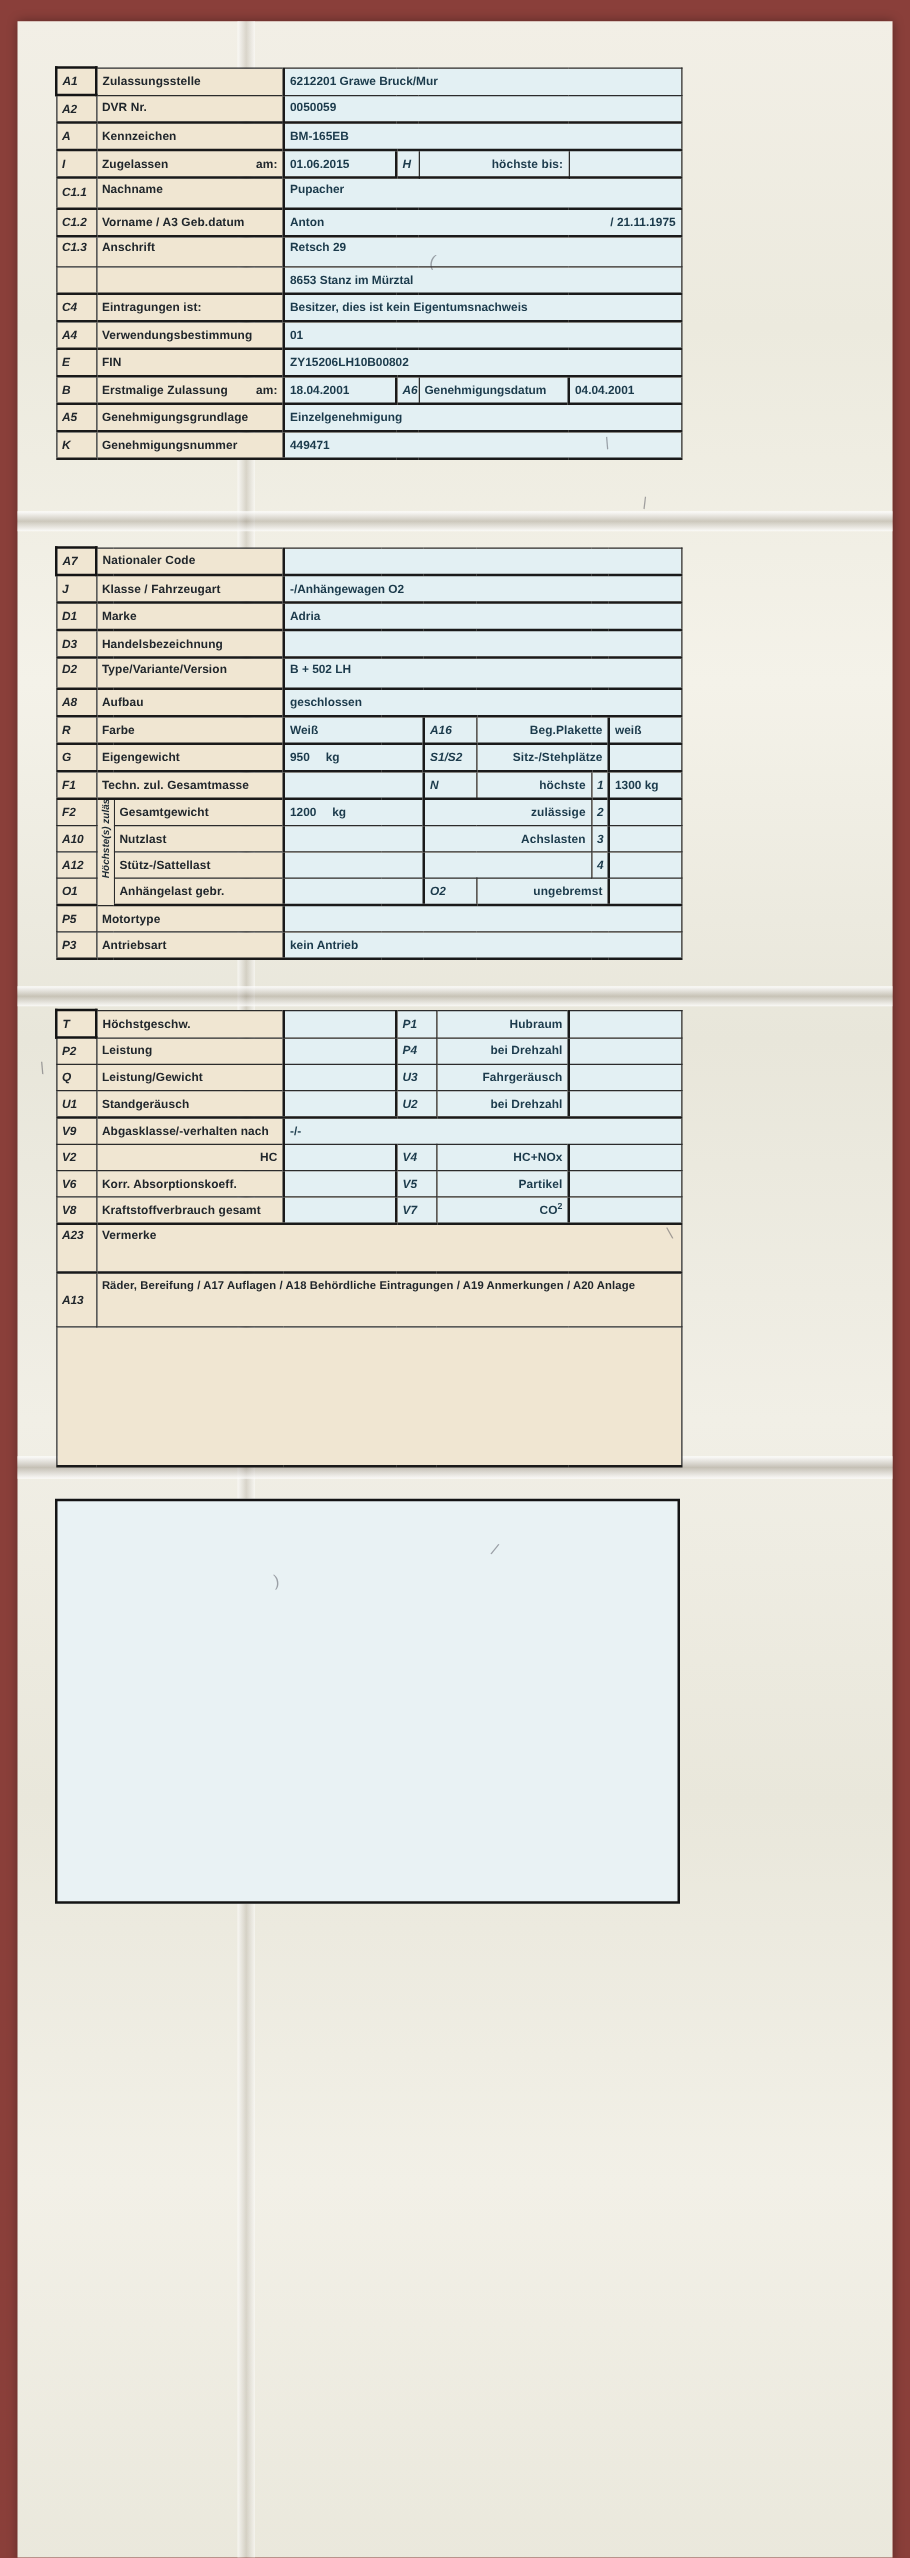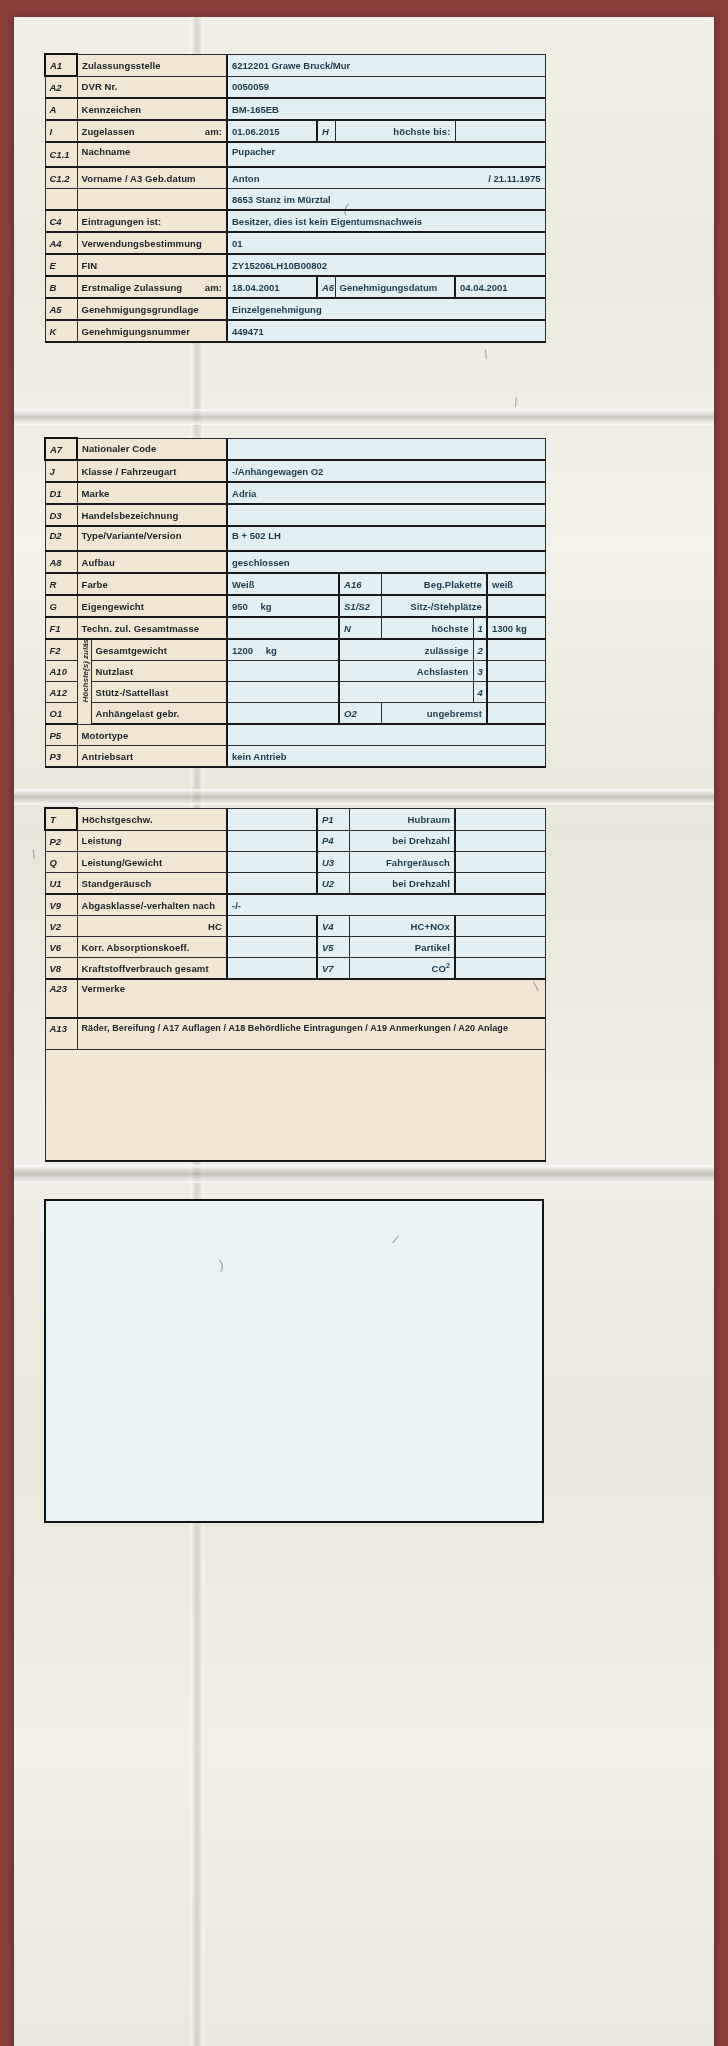--- a/index.html
+++ b/index.html
@@ -151,20 +151,25 @@
           <td class="lbl tall thick-top" style="vertical-align:top;padding-top:3px">Nachname</td>
           <td class="val tall thick-left thick-top" colspan="4" style="vertical-align:top;padding-top:3px">Pupacher</td>
         </tr>
         <tr>
           <td class="code thick-top">C1.2</td>
           <td class="lbl thick-top">Vorname /  A3  Geb.datum</td>
           <td class="val thick-left thick-top" colspan="4">
             <span style="float:left">Anton</span>
             <span style="float:right">/ 21.11.1975</span>
           </td>
+        </tr>
+        <tr>
+          <td class="code tall2 thick-top" style="vertical-align:top;padding-top:3px">C1.3</td>
+          <td class="lbl tall2 thick-top" style="vertical-align:top;padding-top:3px">Anschrift</td>
+          <td class="val tall2 thick-left thick-top" colspan="4" style="vertical-align:top;padding-top:3px">Retsch 29</td>
         </tr>
         <tr>
           <td class="code" style="border-top:none"></td>
           <td class="lbl" style="border-top:none"></td>
           <td class="val thick-left" colspan="4">8653 Stanz im Mürztal</td>
         </tr>
         <tr>
           <td class="code thick-top">C4</td>
           <td class="lbl thick-top">Eintragungen ist:</td>
           <td class="val thick-left thick-top" colspan="4">Besitzer, dies ist kein Eigentumsnachweis</td>
@@ -398,21 +403,21 @@
           <td class="val thick-left thick-bottom"></td>
           <td class="val thick-left thick-bottom" style="font-style:italic">V7</td>
           <td class="val thick-bottom lbl r" style="background:#e3f0f3;border-left:none">CO<span class="sup">2</span></td>
           <td class="val thick-left thick-bottom"></td>
         </tr>
         <tr>
           <td class="code thick-top" style="height:34px;vertical-align:top;padding-top:3px">A23</td>
           <td class="lbl thick-top" colspan="5" style="height:34px;vertical-align:top;padding-top:3px;background:#f0e6d2">Vermerke</td>
         </tr>
         <tr>
-          <td class="code thick-top" style="height:26px;vertical-align:top;padding-top:4px">A13</td>
+          <td class="code thick-top" style="height:26px;vertical-align:top;padding-top:16px">A13</td>
           <td class="lbl thick-top note" colspan="5" style="height:26px;vertical-align:top;padding-top:4px;white-space:normal;background:#f0e6d2">Räder, Bereifung / A17 Auflagen / A18 Behördliche Eintragungen / A19 Anmerkungen / A20 Anlage</td>
         </tr>
         <tr>
           <td class="lbl thick-bottom" colspan="6" style="height:110px;background:#f0e6d2"></td>
         </tr>
       </tbody>
     </table>
   </div>
 
   <div class="sheet" style="top:1182px;left:30px;width:640px;">

